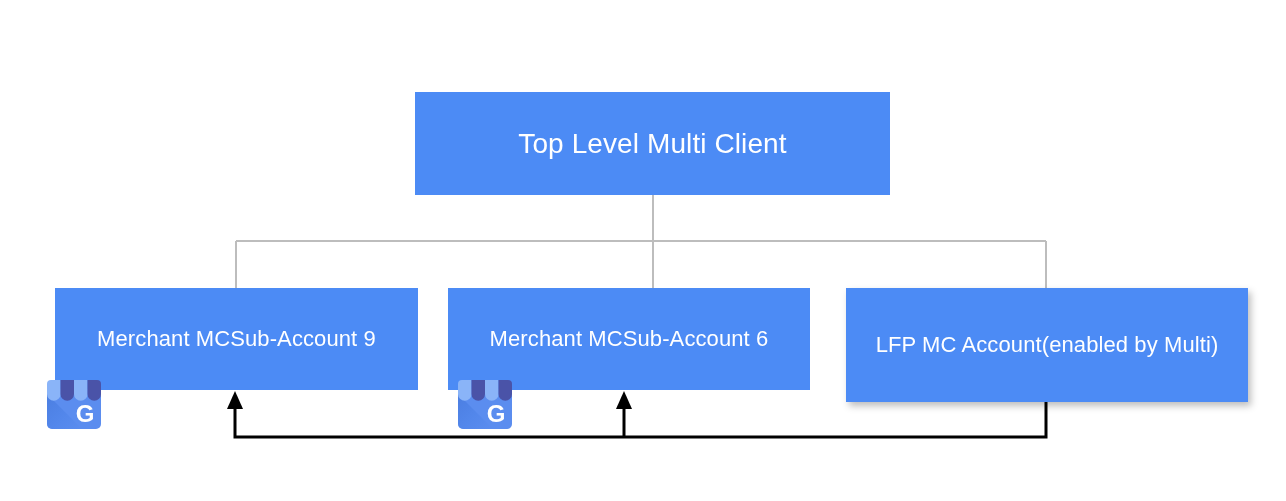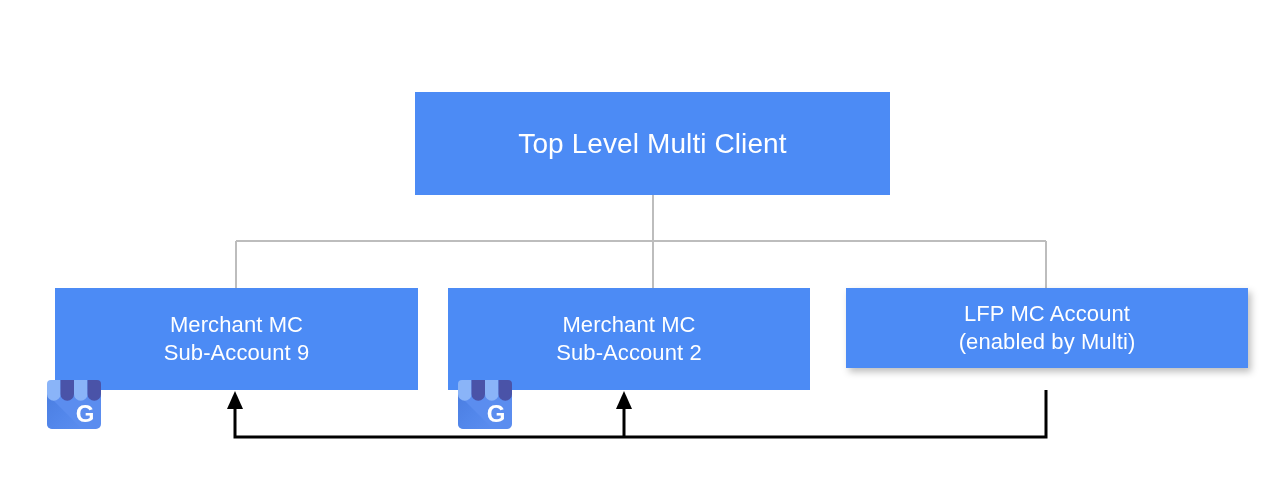--- a/index.html
+++ b/index.html
@@ -25,21 +25,21 @@
     top: 0;
     width: 1286px;
     height: 501px;
   }
 
   
   .node {
     position: absolute;
     box-sizing: border-box;
     display: flex;
-    flex-direction: column;
+    flex-direction: row;
     align-items: center;
     justify-content: center;
     color: #ffffff;
     text-align: center;
     line-height: 1.28;
     letter-spacing: 0.1px;
     z-index: 5;
   }
   .node .ln { display: block; white-space: nowrap; }
 
@@ -61,21 +61,21 @@
     left: 448px;
     top: 288px;
     width: 362px;
     height: 102px;
     font-size: 22px;
   }
   #node-lfp {
     left: 846px;
     top: 288px;
     width: 402px;
-    height: 80px;
+    height: 114px;
     font-size: 22px;
     box-shadow: 3px 4px 7px rgba(0,0,0,0.26);
   }
 
   
   .gmb-icon {
     position: absolute;
     width: 72px;
     height: 72px;
     z-index: 9;
@@ -110,21 +110,21 @@
     <span class="ln">Top Level Multi Client</span>
   </div>
 
   <div class="node" id="node-sub1" style="background:#4C8BF5">
     <span class="ln">Merchant MC</span>
     <span class="ln">Sub-Account 9</span>
   </div>
 
   <div class="node" id="node-sub2" style="background:#4C8BF5">
     <span class="ln">Merchant MC</span>
-    <span class="ln">Sub-Account 2</span>
+    <span class="ln">Sub-Account 6</span>
   </div>
 
   <div class="node" id="node-lfp" style="background:#4C8BF5">
     <span class="ln">LFP MC Account</span>
     <span class="ln">(enabled by Multi)</span>
   </div>
 
   <svg class="gmb-icon" id="gmb-icon-1" viewBox="0 0 72 72">
     <defs>
       <linearGradient id="shade1" x1="0" y1="0" x2="1" y2="1">

